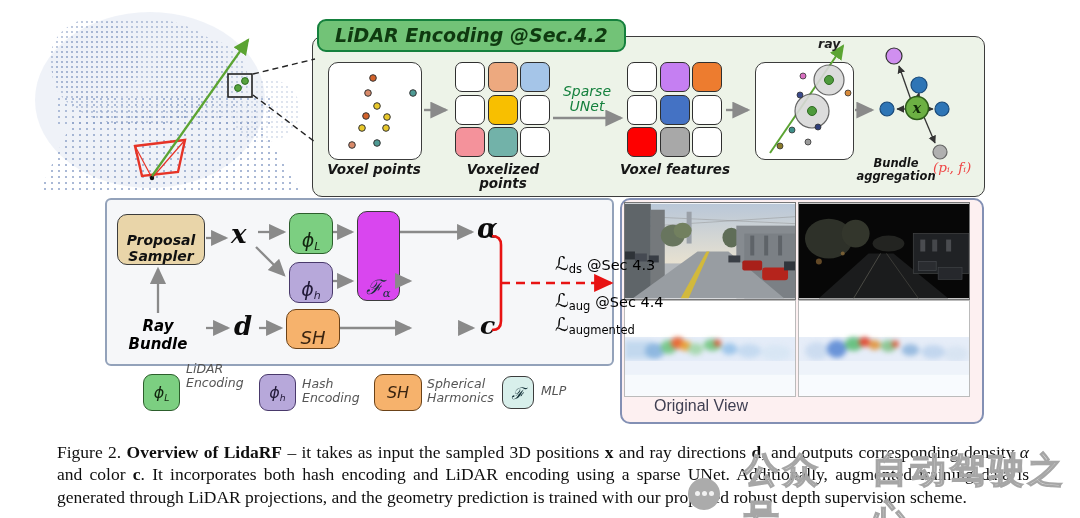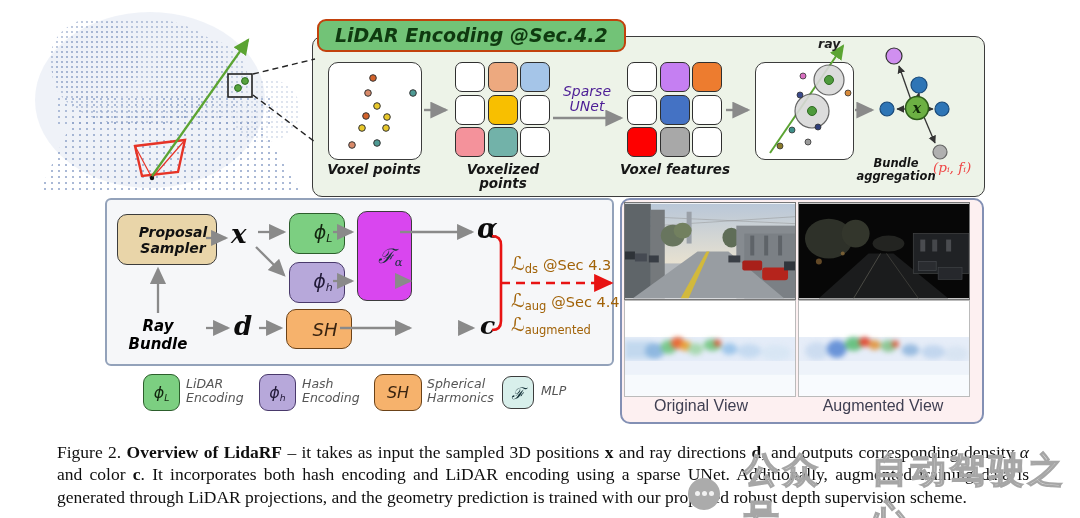--- a/index.html
+++ b/index.html
@@ -3,58 +3,58 @@
 <meta charset="utf-8">
 <style>
   html,body{margin:0;padding:0;background:#fff;}
   .page{position:relative;width:1080px;height:518px;background:#ffffff;overflow:hidden;
         font-family:"DejaVu Sans",sans-serif;}
   .abs{position:absolute;}
 
   
   .panel-top{left:312px;top:36px;width:671px;height:159px;background:#edf3e8;
              border:1.6px solid #3c3c3c;border-radius:10px;z-index:1;}
-  .header-box{left:317px;top:19px;padding:3px 16px 4px;background:#72c377;border:2px solid #c2410c;
+  .header-box{left:317px;top:19px;padding:3px 16px 4px;background:#72c377;border:2px solid #15803d;
               border-radius:9px;font-style:italic;font-weight:700;font-size:19px;color:#0f3a10;z-index:4;}
   .white-box{background:#fff;border:1.6px solid #3c3c3c;border-radius:10px;z-index:2;}
   .box-lidar{left:328px;top:62px;width:92px;height:96px;}
   .box-devox{left:755px;top:62px;width:97px;height:96px;}
   .grid3{display:grid;grid-template-columns:repeat(3,30px);grid-auto-rows:30px;gap:2.5px;z-index:2;}
   .cell{border:1.5px solid #2f2f2f;border-radius:7px;}
   .stage-label{font-style:italic;font-weight:700;font-size:13.5px;color:#161616;text-align:center;line-height:14px;z-index:3;}
   .stage-label.small{font-size:11.5px;line-height:12.5px;}
   .sparse-unet{left:549px;top:84px;width:76px;text-align:center;font-style:italic;font-size:14px;
-               color:#4c1d95;line-height:15px;z-index:3;}
+               color:#15803d;line-height:15px;z-index:3;}
   .ray-label{left:818px;top:36px;font-style:italic;font-weight:700;font-size:12.5px;color:#1d1d1d;z-index:7;}
   .agg-tuple{left:933px;top:159px;font-family:"DejaVu Serif",serif;font-style:italic;font-size:13.5px;color:#ef4444;z-index:3;}
 
   
   .panel-flow{left:105px;top:198px;width:505px;height:164px;background:#f6f7f9;
               border:2px solid #93a2ba;border-radius:6px;z-index:1;}
-  .flow-box{display:flex;align-items:center;justify-content:center;text-align:center;
-            border:1.8px solid #3c3c3c;border-radius:10px;z-index:2;padding-left:12px;}
+  .flow-box{display:flex;align-items:flex-end;justify-content:center;text-align:center;
+            border:1.8px solid #3c3c3c;border-radius:10px;z-index:2;}
   .ps-box{left:117px;top:214px;width:86px;height:49px;background:#e9d5a9;
           font-style:italic;font-weight:700;font-size:14px;line-height:16px;color:#111;}
   .enc-box{width:42px;height:39px;font-style:italic;font-size:19px;color:#12250f;}
   .phiL{left:289px;top:213px;background:#7ccf81;border-color:#2c5e2c;}
   .phih{left:289px;top:262px;background:#b7a8da;border-color:#49396b;color:#221a38;}
   .mlp-box{background:#d946ef;font-family:"DejaVu Serif",serif;font-style:italic;font-size:20px;color:#16323a;}
   .fa-box{left:357px;top:211px;width:41px;height:88px;}
   .fc-box{left:415px;top:267px;width:41px;height:78px;}
   .sh-box{left:286px;top:309px;width:52px;height:38px;background:#f6b26c;border-color:#6b4218;
           font-style:italic;font-size:18px;color:#3a2410;}
   .math{font-family:"DejaVu Serif",serif;font-style:italic;font-weight:700;color:#0c0c0c;z-index:3;}
   .sym-x{left:231px;top:219px;font-size:26px;}
   .sym-d{left:234px;top:311px;font-size:26px;}
   .sym-alpha{left:477px;top:213px;font-size:27px;}
   .sym-c{left:480px;top:311px;font-size:25px;}
   .ray-bundle{left:111px;top:317px;width:94px;font-style:italic;font-weight:700;font-size:15px;color:#000000;
               text-align:center;z-index:3;}
   .sub{font-size:0.58em;vertical-align:-0.28em;font-style:italic;}
-  .loss-line{color:#a16207;white-space:nowrap;z-index:3;}
+  .loss-line{color:#000000;white-space:nowrap;z-index:3;margin-left:44px;}
   .loss-L{font-style:italic;font-size:19px;font-family:"DejaVu Sans",sans-serif;}
   .loss-sub{font-size:11.5px;vertical-align:-0.25em;}
   .loss-note{font-size:14.5px;margin-left:5px;}
   .l1{left:511px;top:252px;} .l2{left:511px;top:289px;} .l3{left:511px;top:313px;}
 
   
   .lg-box{display:flex;align-items:center;justify-content:center;border:1.8px solid #3c3c3c;
           border-radius:9px;font-style:italic;font-size:16px;z-index:2;}
   .lg-label{font-style:italic;font-size:12.5px;line-height:14px;color:#555;z-index:2;}
 
@@ -161,21 +161,21 @@
   <div class="abs loss-line l2">
     <span class="loss-L">ℒ</span><span class="loss-sub">aug</span><span class="loss-note">@Sec 4.4</span>
   </div>
   <div class="abs loss-line l3">
     <span class="loss-L">ℒ</span><span class="loss-sub">augmented</span>
   </div>
 
   <div class="abs lg-box" style="left: 143px; top: 374px; width: 35px; height: 35px; border-color: rgb(44, 94, 44); color: rgb(18, 37, 15); background: rgb(124, 207, 129);">
     <span><span>ϕ</span><span class="sub">L</span></span>
   </div>
-  <div class="abs lg-label" style="left:186px;top:377px;">
+  <div class="abs lg-label" style="left:186px;top:362px;">
     <span>LiDAR</span><br><span>Encoding</span>
   </div>
   <div class="abs lg-box" style="left: 259px; top: 374px; width: 35px; height: 35px; border-color: rgb(73, 57, 107); color: rgb(34, 26, 56); background: rgb(183, 168, 218);">
     <span><span>ϕ</span><span class="sub">h</span></span>
   </div>
   <div class="abs lg-label" style="left:302px;top:377px;">
     <span>Hash</span><br><span>Encoding</span>
   </div>
   <div class="abs lg-box" style="left: 374px; top: 374px; width: 46px; height: 35px; border-color: rgb(107, 66, 24); color: rgb(58, 36, 16); background: rgb(246, 178, 108);">
     <span>SH</span>
@@ -284,21 +284,20 @@
         <ellipse cx="112" cy="49" rx="9" ry="6" fill="#9abce0"></ellipse>
         <ellipse cx="135" cy="51" rx="12" ry="7" fill="#c2d6ee"></ellipse>
         <ellipse cx="158" cy="53" rx="12" ry="8" fill="#d8e4f2"></ellipse>
       </g>
       <rect y="60" width="171" height="16" fill="#eef3fa"></rect>
       <rect y="74" width="171" height="21" fill="#f8fbfe"></rect>
     </svg>
   </div>
 
   <div class="abs view-label" style="left:616px;top:397px;width:170px;">Original View</div>
-  <div class="abs view-label" style="left:798px;top:397px;width:170px;">Augmented View</div>
 
   <div class="abs caption">
     <span>Figure 2. </span><b>Overview of LidaRF</b><span> – it takes as input the sampled 3D positions </span><b>x</b><span> and ray directions </span><b>d</b><span>, and outputs corresponding density </span><i>α</i><span> and color </span><b>c</b><span>. It incorporates both hash encoding and LiDAR encoding using a sparse UNet. Additionally, augmented training data is generated through LiDAR projections, and the geometry prediction is trained with our proposed robust depth supervision scheme.</span>
   </div>
 
   <div class="abs watermark">
     <span class="wm-icon"></span>
     <span>公众号</span>
     <span>自动驾驶之心</span>
   </div>

